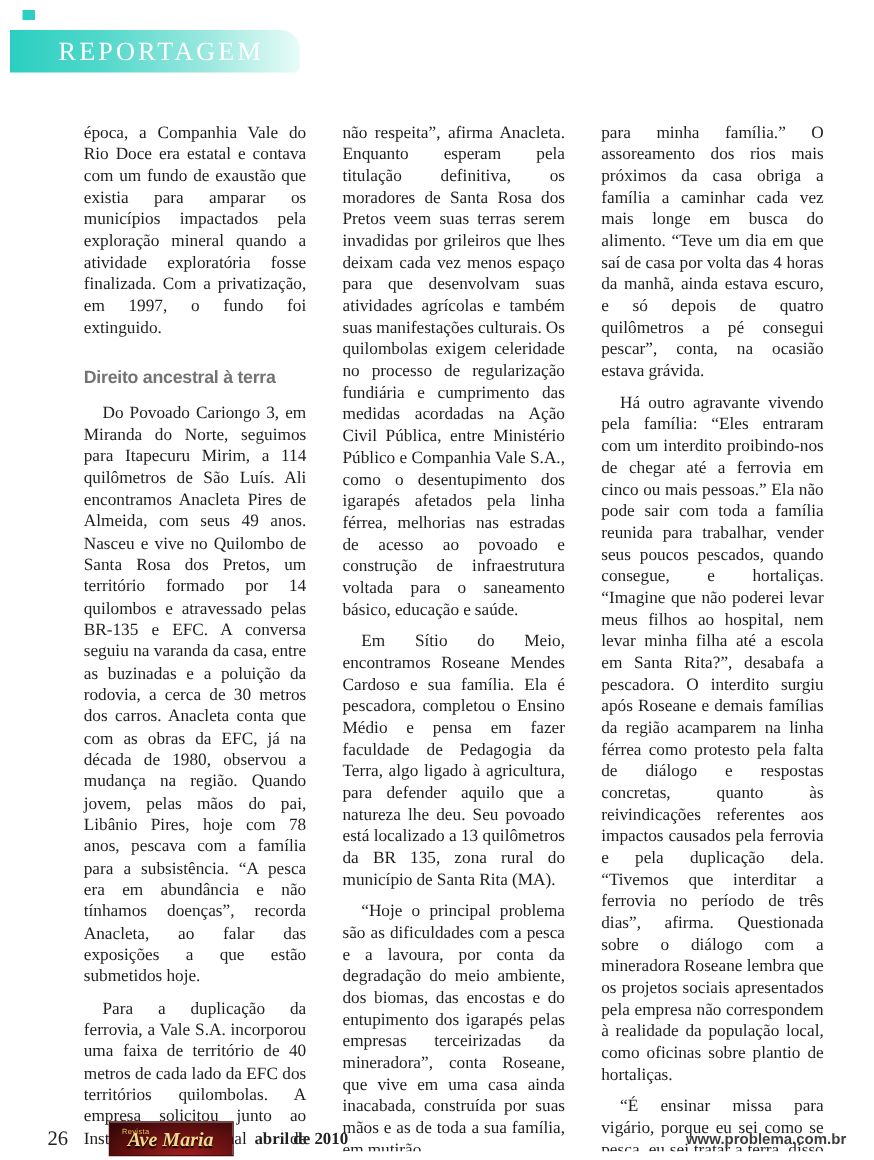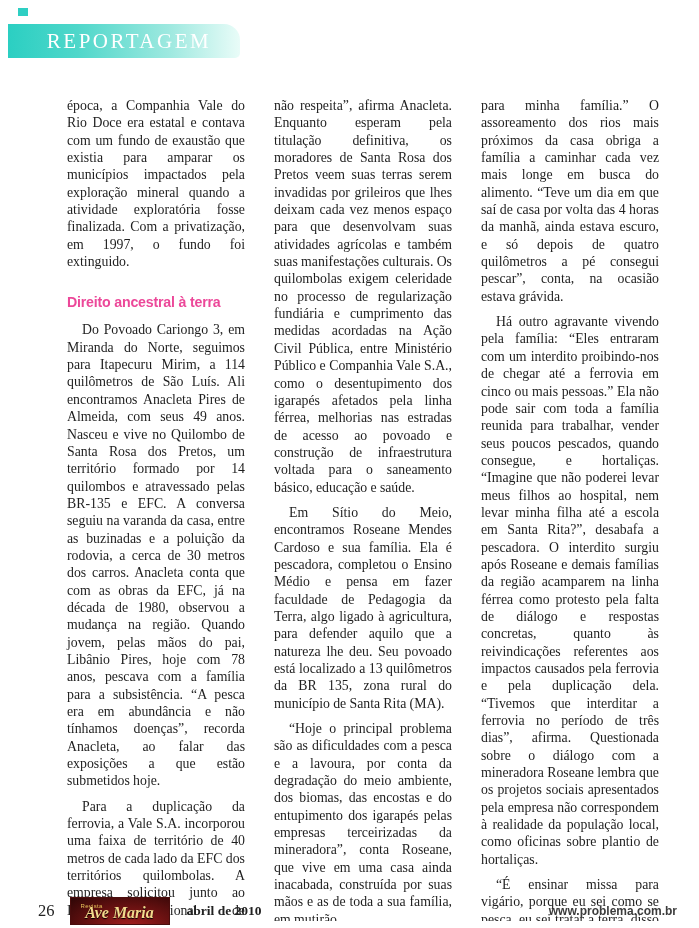--- a/index.html
+++ b/index.html
@@ -35,31 +35,31 @@
   .body-text {
     font-size:13.8px; line-height:17.35px;
     text-align:justify;
     hyphens:auto; -webkit-hyphens:auto;
     word-spacing:-0.2px;
   }
   .body-text.indent { text-indent:15px; }
   .body-text.runon { text-align-last:justify; }
   .subhead {
     font-family:"Liberation Sans", sans-serif;
-    font-size:14.2px; font-weight:bold; color:#ec4899;
+    font-size:14.2px; font-weight:bold; color:#737373;
     margin-top:16px; margin-bottom:3px;
     letter-spacing:-0.2px;
   }
   .footer {
     position:absolute; left:22px; top:886px; width:655px; height:34px;
     display:flex; align-items:center;
   }
   .page-num {
     font-family:"Liberation Serif", serif;
-    font-size:16.5px; color:#222; margin-right:11px;
+    font-size:16.5px; color:#222; margin-right:28px;
   }
   .logo {
     position:relative;
     width:100px; height:28px;
     background:radial-gradient(ellipse at 60% 110%, #a42020 0%, #6d1212 45%, #2e0606 100%);
     border:1px solid #4a0d0d;
     display:flex; align-items:center; justify-content:center;
   }
   .logo-small {
     position:absolute; left:6px; top:1px;

